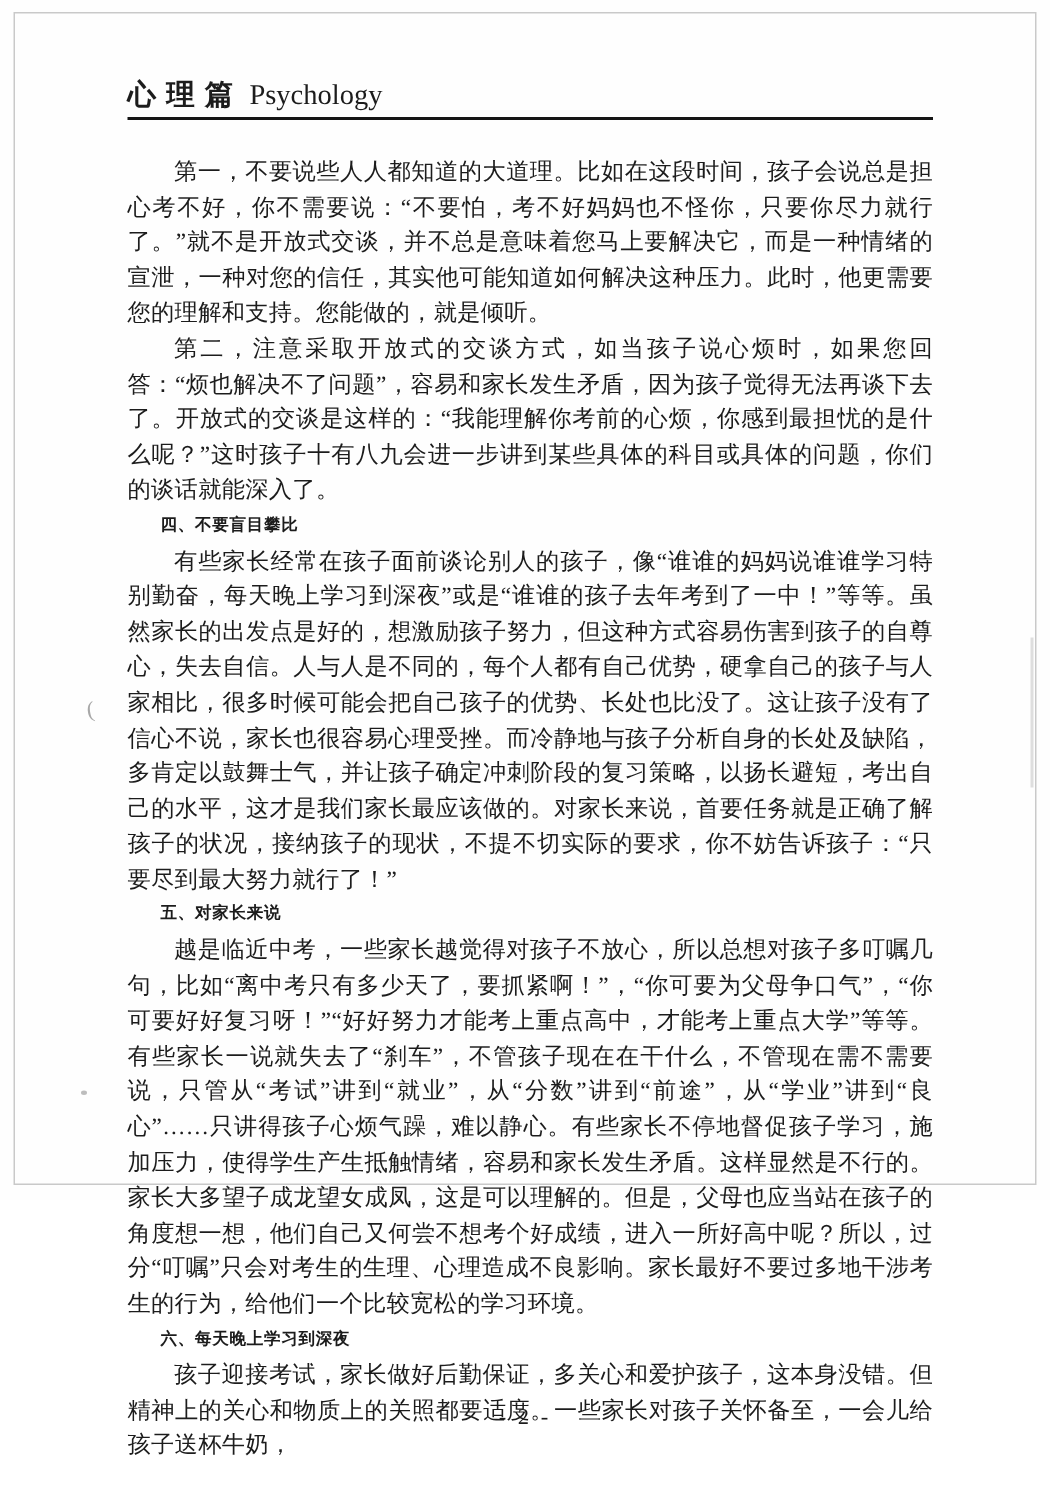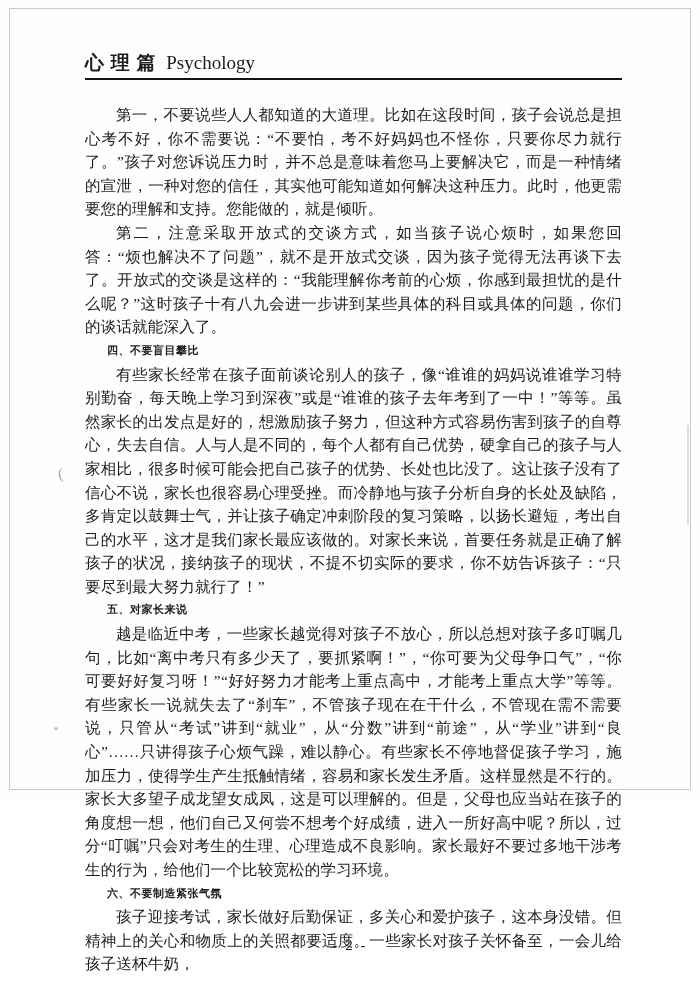--- a/index.html
+++ b/index.html
@@ -103,27 +103,27 @@
   <div class="scan-frame"></div>
 
   <div class="page-header">
     <span class="title-cn">心 理 篇</span>
     <span class="title-en">Psychology</span>
   </div>
 
   <div class="header-rule"></div>
 
   <div class="doc-body">
-      <p class="paragraph indent">第一，不要说些人人都知道的大道理。比如在这段时间，孩子会说总是担心考不好，你不需要说：“不要怕，考不好妈妈也不怪你，只要你尽力就行了。”孩子对您诉说压力时，并不总是意味着您马上要解决它，而是一种情绪的宣泄，一种对您的信任，其实他可能知道如何解决这种压力。此时，他更需要您的理解和支持。您能做的，就是倾听。</p>
-      <p class="paragraph indent">第二，注意采取开放式的交谈方式，如当孩子说心烦时，如果您回答：“烦也解决不了问题”，就不是开放式交谈，因为孩子觉得无法再谈下去了。开放式的交谈是这样的：“我能理解你考前的心烦，你感到最担忧的是什么呢？”这时孩子十有八九会进一步讲到某些具体的科目或具体的问题，你们的谈话就能深入了。</p>
+      <p class="paragraph indent">第一，不要说些人人都知道的大道理。比如在这段时间，孩子会说总是担心考不好，你不需要说：“不要怕，考不好妈妈也不怪你，只要你尽力就行了。”就不是开放式交谈，并不总是意味着您马上要解决它，而是一种情绪的宣泄，一种对您的信任，其实他可能知道如何解决这种压力。此时，他更需要您的理解和支持。您能做的，就是倾听。</p>
+      <p class="paragraph indent">第二，注意采取开放式的交谈方式，如当孩子说心烦时，如果您回答：“烦也解决不了问题”，容易和家长发生矛盾，因为孩子觉得无法再谈下去了。开放式的交谈是这样的：“我能理解你考前的心烦，你感到最担忧的是什么呢？”这时孩子十有八九会进一步讲到某些具体的科目或具体的问题，你们的谈话就能深入了。</p>
       <h3 class="heading indent">四、不要盲目攀比</h3>
       <p class="paragraph indent">有些家长经常在孩子面前谈论别人的孩子，像“谁谁的妈妈说谁谁学习特别勤奋，每天晚上学习到深夜”或是“谁谁的孩子去年考到了一中！”等等。虽然家长的出发点是好的，想激励孩子努力，但这种方式容易伤害到孩子的自尊心，失去自信。人与人是不同的，每个人都有自己优势，硬拿自己的孩子与人家相比，很多时候可能会把自己孩子的优势、长处也比没了。这让孩子没有了信心不说，家长也很容易心理受挫。而冷静地与孩子分析自身的长处及缺陷，多肯定以鼓舞士气，并让孩子确定冲刺阶段的复习策略，以扬长避短，考出自己的水平，这才是我们家长最应该做的。对家长来说，首要任务就是正确了解孩子的状况，接纳孩子的现状，不提不切实际的要求，你不妨告诉孩子：“只要尽到最大努力就行了！”</p>
       <h3 class="heading indent">五、对家长来说</h3>
       <p class="paragraph indent">越是临近中考，一些家长越觉得对孩子不放心，所以总想对孩子多叮嘱几句，比如“离中考只有多少天了，要抓紧啊！”，“你可要为父母争口气”，“你可要好好复习呀！”“好好努力才能考上重点高中，才能考上重点大学”等等。有些家长一说就失去了“刹车”，不管孩子现在在干什么，不管现在需不需要说，只管从“考试”讲到“就业”，从“分数”讲到“前途”，从“学业”讲到“良心”……只讲得孩子心烦气躁，难以静心。有些家长不停地督促孩子学习，施加压力，使得学生产生抵触情绪，容易和家长发生矛盾。这样显然是不行的。家长大多望子成龙望女成凤，这是可以理解的。但是，父母也应当站在孩子的角度想一想，他们自己又何尝不想考个好成绩，进入一所好高中呢？所以，过分“叮嘱”只会对考生的生理、心理造成不良影响。家长最好不要过多地干涉考生的行为，给他们一个比较宽松的学习环境。</p>
-      <h3 class="heading indent">六、不要制造紧张气氛</h3>
+      <h3 class="heading indent">六、每天晚上学习到深夜</h3>
       <p class="paragraph indent">孩子迎接考试，家长做好后勤保证，多关心和爱护孩子，这本身没错。但精神上的关心和物质上的关照都要适度。一些家长对孩子关怀备至，一会儿给孩子送杯牛奶，</p>
     </div>
 
   <div class="page-footer">- 2 -</div>
 
   <span class="artifact-paren">(</span>
   <span class="artifact-dot"></span>
   <span class="artifact-smudge"></span>
 
 </div>

